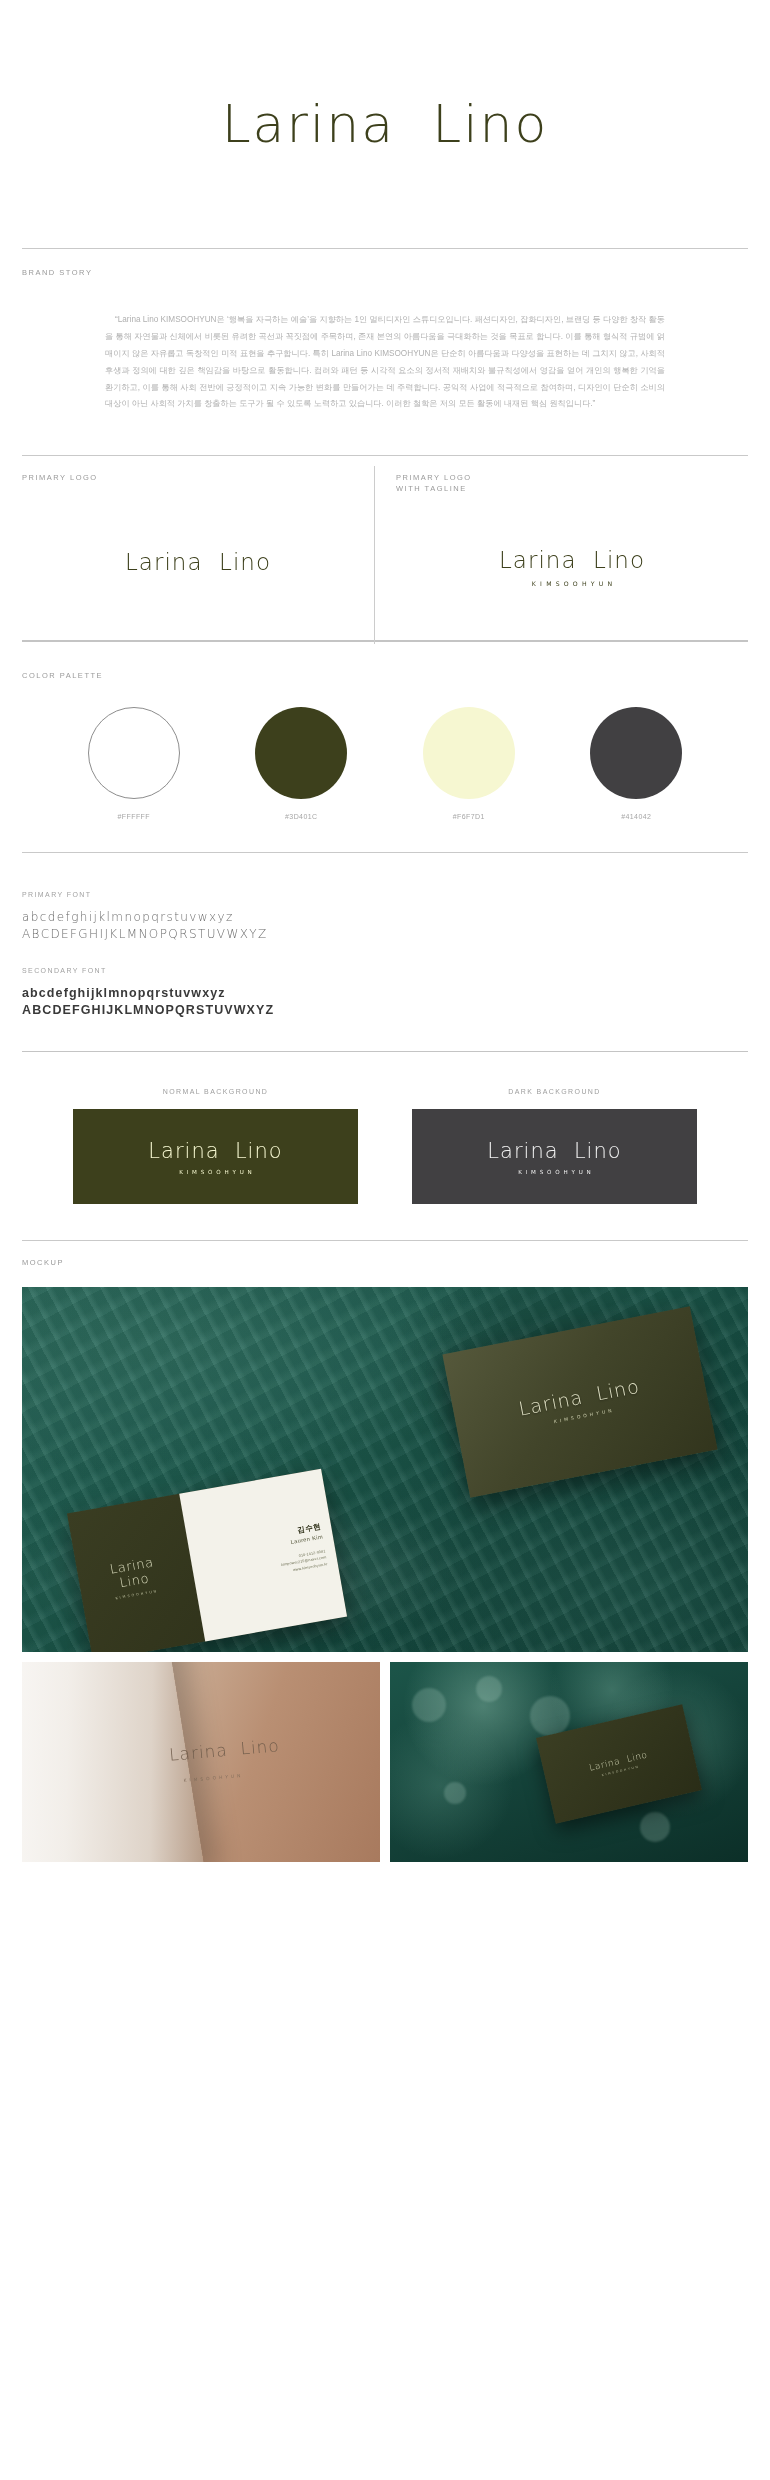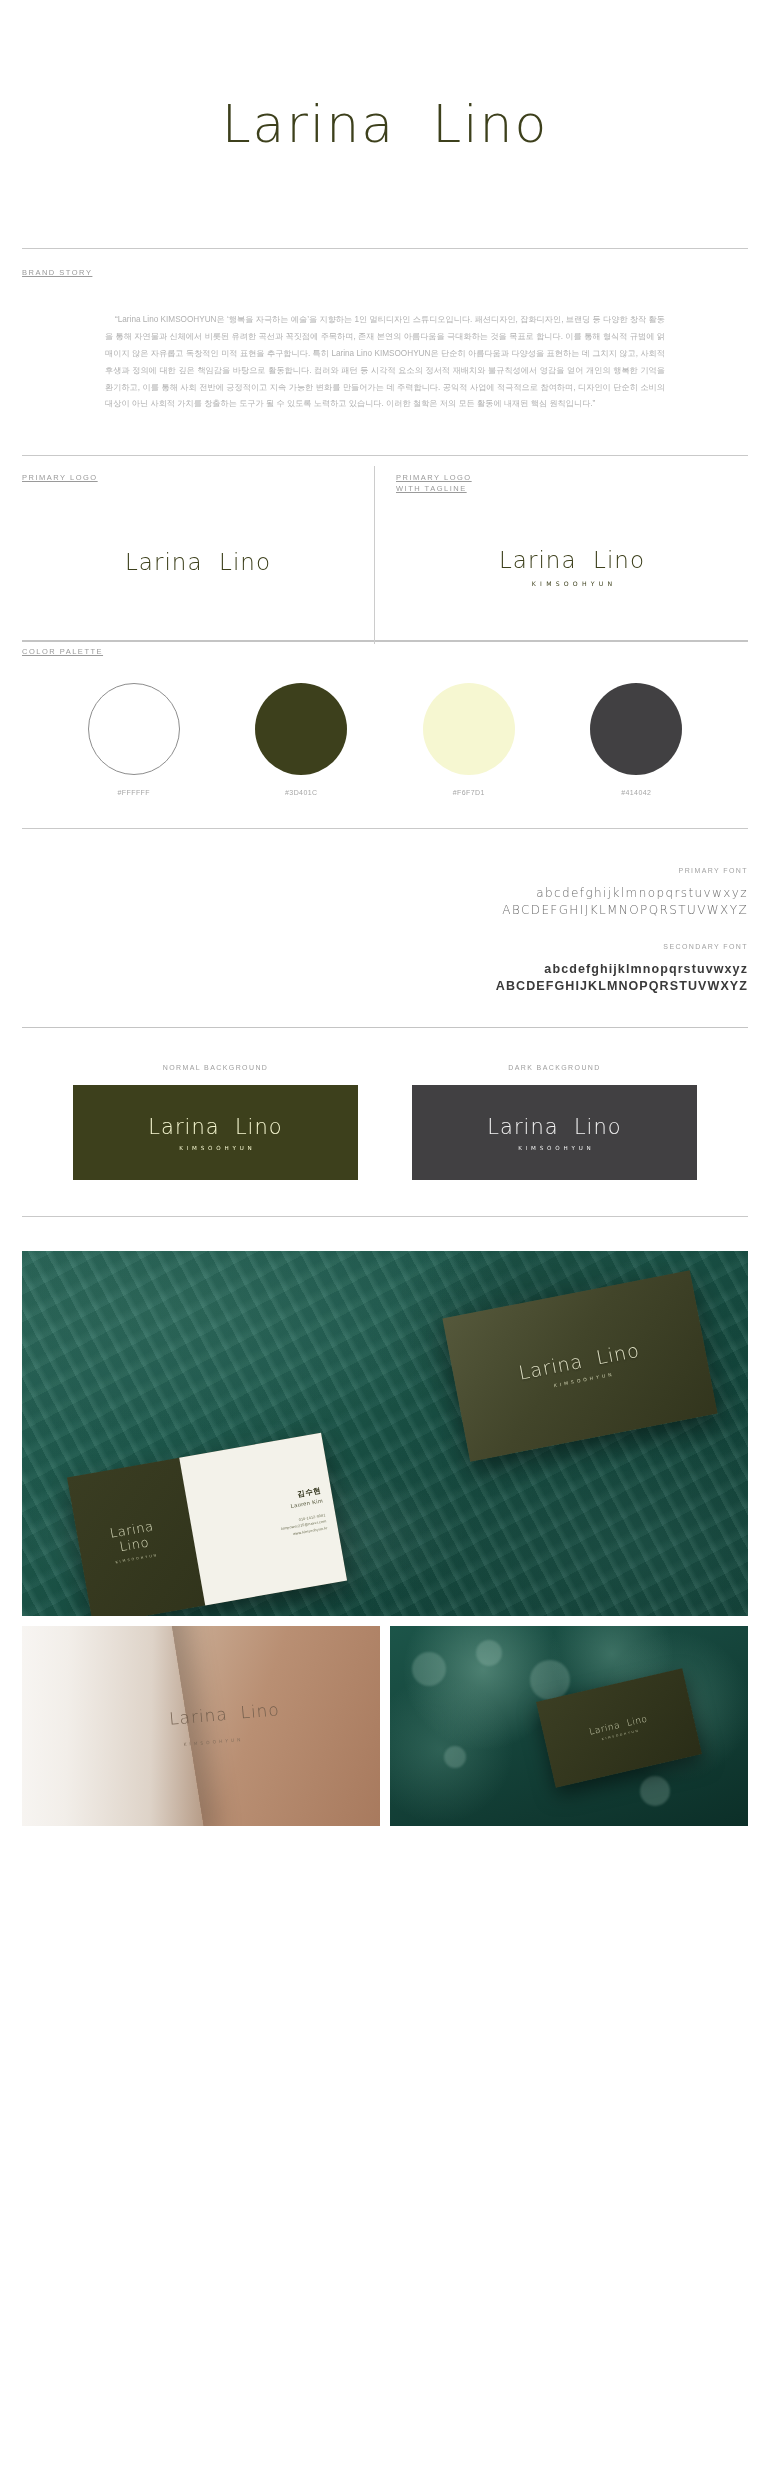--- a/index.html
+++ b/index.html
@@ -13,21 +13,20 @@
   .page { width: 770px; }
 
   
   .sec-label {
     font-size: 7.5px;
     letter-spacing: 1.5px;
     color: #9a9a9a;
     font-family: "Liberation Sans Narrow", "Liberation Sans", sans-serif;
     text-transform: uppercase;
     line-height: 1.5;
-    text-decoration: underline;
   }
   .rule {
     height: 1px;
     background: #c9c9c9;
     margin: 0 22px;
   }
   .rule-thick { height: 1.5px; background: #c4c4c4; }
 
   
   .hero {
@@ -95,21 +94,21 @@
     margin-top: 7px;
     font-family: "DejaVu Sans", sans-serif;
     font-weight: 400;
     font-size: 6.2px;
     letter-spacing: 4.2px;
     color: #3D401C;
     text-indent: 4.2px;
   }
 
   
-  .palette-section { padding: 4px 22px 0 22px; }
+  .palette-section { padding: 28px 22px 0 22px; }
   .swatch-row {
     display: flex;
     justify-content: space-around;
     margin-top: 26px;
     padding: 0 28px 0 28px;
   }
   .swatch-item {
     display: flex;
     flex-direction: column;
     align-items: center;
@@ -123,21 +122,21 @@
   .swatch-hex {
     margin-top: 14px;
     font-family: "Liberation Sans Narrow", "Liberation Sans", sans-serif;
     font-size: 7px;
     letter-spacing: 0.4px;
     color: #a6a6a6;
   }
 
   
   .fonts-section { padding: 16px 22px 0 22px; }
-  .font-block { text-align: right; }
+  .font-block { text-align: left; }
   .font-block.primary { margin-top: 22px; }
   .font-block.secondary { margin-top: 26px; }
   .font-sub {
     font-size: 7px;
     letter-spacing: 1.4px;
     color: #a2a2a2;
     font-family: "Liberation Sans Narrow", "Liberation Sans", sans-serif;
   }
   .glyphs-primary {
     margin-top: 12px;
@@ -466,20 +465,21 @@
           <div class="bg-tag">KIMSOOHYUN</div>
         </div>
       </div>
     </div>
     <div style="height:36px"></div>
   </div>
 
   <div class="rule"></div>
 
   <div class="mockup-section">
+    <div class="sec-label">MOCKUP</div>
 
     <div class="mockup-grid">
 
       <div class="mk-hero">
         <div class="silk"></div>
         <div class="silk2"></div>
 
         <div class="card card-a">
           <div class="ca-logo">Larina  Lino</div>
           <div class="ca-tag">KIMSOOHYUN</div>

